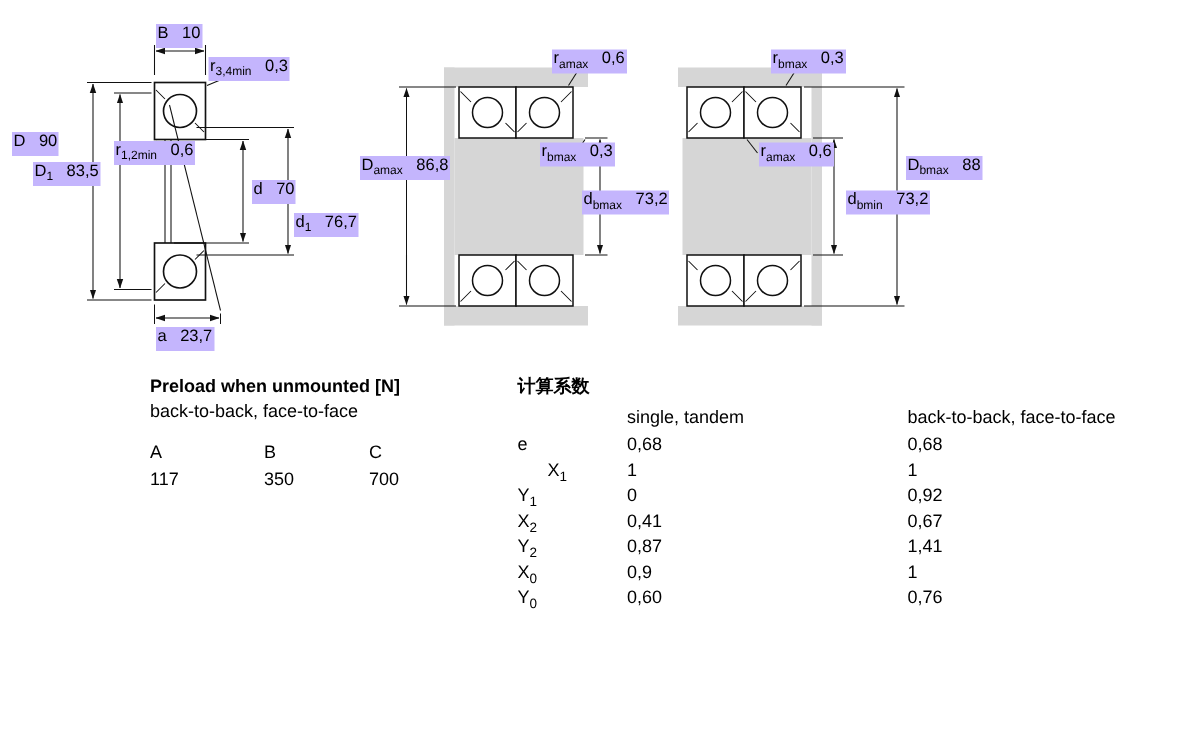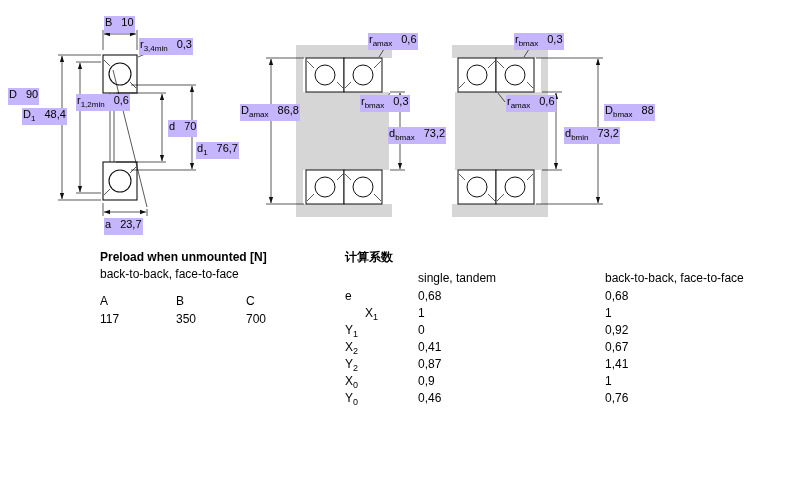--- a/index.html
+++ b/index.html
@@ -114,21 +114,21 @@
       <path d="M531,46 L524,57"></path>
       <path d="M384,102 L390,93"></path>
       <path d="M505,102 L498,93"></path>
     </g>
   </svg>
 
   <div class="dim" style="left:104px;top:16px"><span>B</span><sub></sub><span class="val">10</span></div>
   <div class="dim" style="left:139px;top:38px"><span>r</span><sub>3,4min</sub><span class="val">0,3</span></div>
   <div class="dim" style="left:8px;top:88px"><span>D</span><sub></sub><span class="val">90</span></div>
   <div class="dim" style="left:76px;top:94px"><span>r</span><sub>1,2min</sub><span class="val">0,6</span></div>
-  <div class="dim" style="left:22px;top:108px"><span>D</span><sub>1</sub><span class="val">48,4</span></div>
+  <div class="dim" style="left:22px;top:108px"><span>D</span><sub>1</sub><span class="val">83,5</span></div>
   <div class="dim" style="left:168px;top:120px"><span>d</span><sub></sub><span class="val">70</span></div>
   <div class="dim" style="left:196px;top:142px"><span>d</span><sub>1</sub><span class="val">76,7</span></div>
   <div class="dim" style="left:104px;top:218px"><span>a</span><sub></sub><span class="val">23,7</span></div>
 
   <div class="dim" style="left:368px;top:33px"><span>r</span><sub>amax</sub><span class="val">0,6</span></div>
   <div class="dim" style="left:514px;top:33px"><span>r</span><sub>bmax</sub><span class="val">0,3</span></div>
   <div class="dim" style="left:240px;top:104px"><span>D</span><sub>amax</sub><span class="val">86,8</span></div>
   <div class="dim" style="left:360px;top:95px"><span>r</span><sub>bmax</sub><span class="val">0,3</span></div>
   <div class="dim" style="left:506px;top:95px"><span>r</span><sub>amax</sub><span class="val">0,6</span></div>
   <div class="dim" style="left:604px;top:104px"><span>D</span><sub>bmax</sub><span class="val">88</span></div>
@@ -166,16 +166,16 @@
 
   <div class="txt" style="left:345px;top:357px"><span>Y</span><sub>2</sub></div>
   <div class="txt" style="left:418px;top:357px">0,87</div>
   <div class="txt" style="left:605px;top:357px">1,41</div>
 
   <div class="txt" style="left:345px;top:374px"><span>X</span><sub>0</sub></div>
   <div class="txt" style="left:418px;top:374px">0,9</div>
   <div class="txt" style="left:605px;top:374px">1</div>
 
   <div class="txt" style="left:345px;top:391px"><span>Y</span><sub>0</sub></div>
-  <div class="txt" style="left:418px;top:391px">0,46</div>
+  <div class="txt" style="left:418px;top:391px">0,60</div>
   <div class="txt" style="left:605px;top:391px">0,76</div>
 
 </div>
 
 </body></html>

